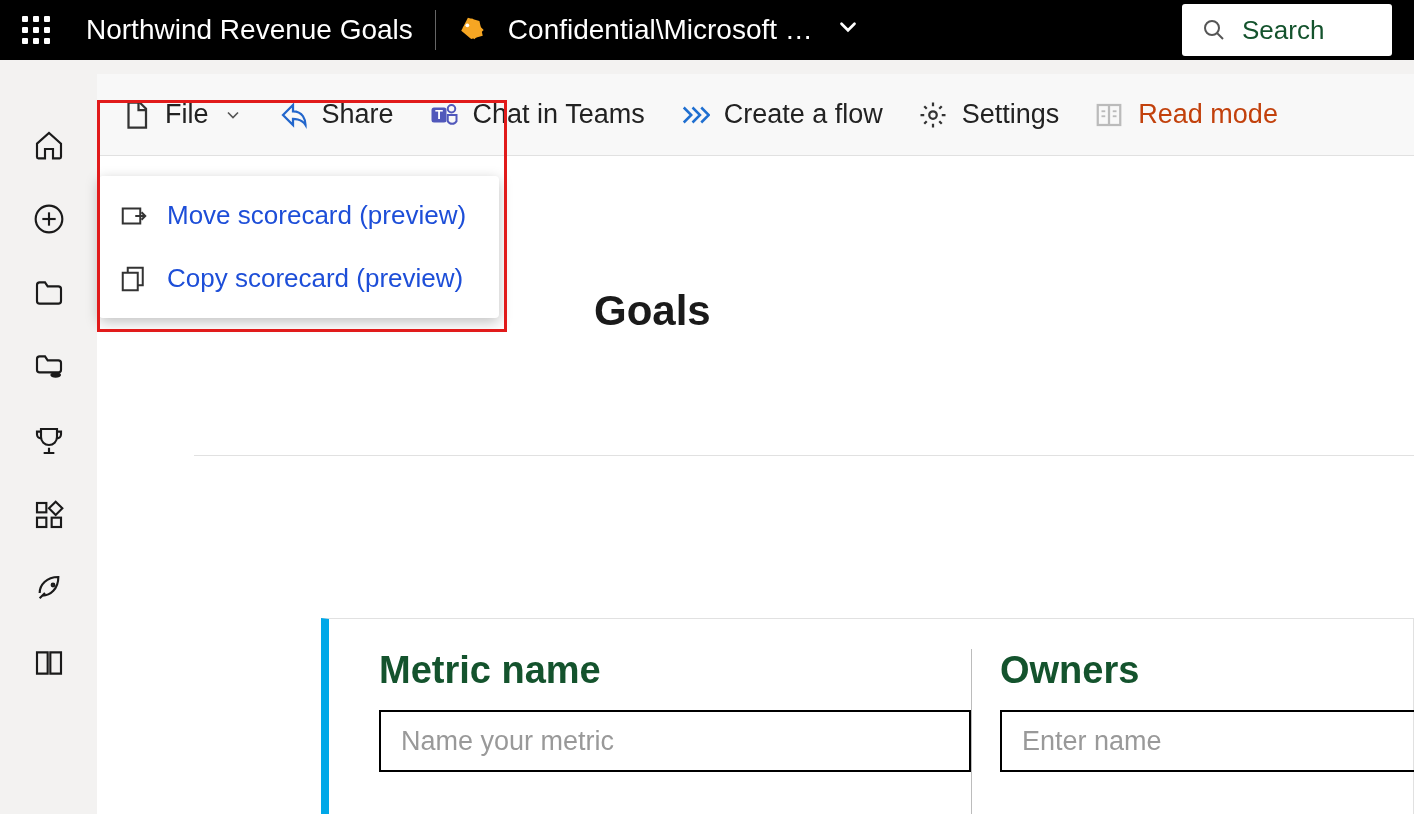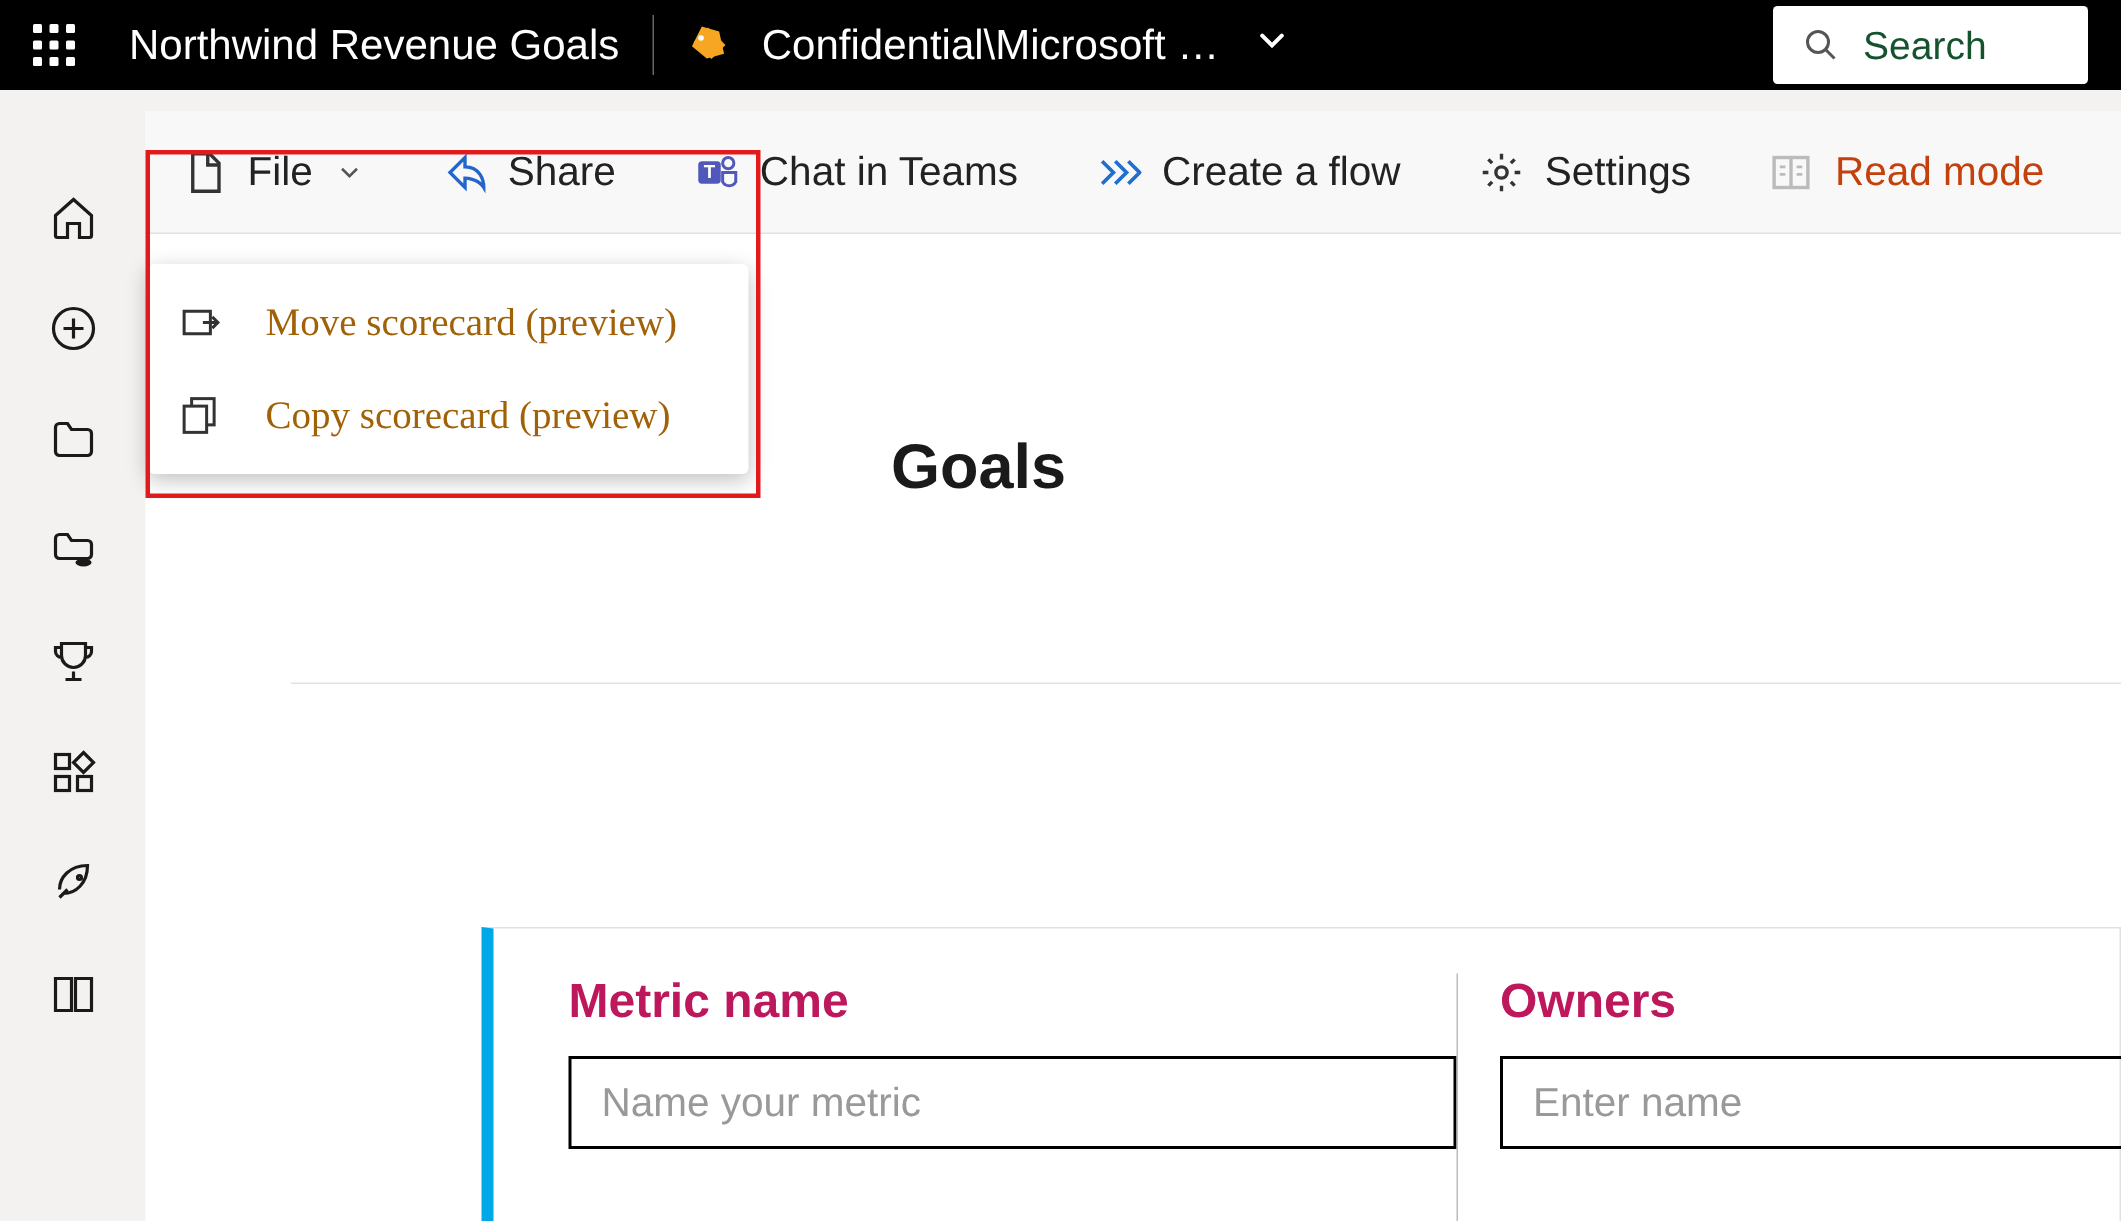--- a/index.html
+++ b/index.html
@@ -33,36 +33,36 @@
   .rail-btn { width:34px; height:34px; display:flex; align-items:center; justify-content:center; color:#1a1a1a; }
   .rail-btn svg { width:32px; height:32px; stroke:currentColor; fill:none; stroke-width:1.6; }
 
   
   .main {
     position:absolute; left:97px; top:74px; right:0; bottom:0;
     background:#fff;
   }
   .cmdbar {
     height:82px; background:#f8f8f8; border-bottom:1px solid #e1e1e1;
-    display:flex; align-items:center; gap:52px; padding:0 24px;
+    display:flex; align-items:center; gap:35px; padding:0 24px;
     font-size:27px; color:#222;
   }
   .cmd { display:flex; align-items:center; gap:14px; }
   .cmd.dim { color:#c2410c; }
   .cmd svg { width:30px; height:30px; }
   .cmd .chev { width:20px; height:20px; }
 
   
   .file-dd {
     position:absolute; left:99px; top:176px; width:400px;
     background:#fff; border-radius:4px;
     box-shadow: 0 4px 14px rgba(0,0,0,.25);
     padding: 8px 0;
   }
-  .dd-item { display:flex; align-items:center; gap:28px; padding:16px 20px; font-size:26px; color:#a16207;font-family:Liberation Serif, serif; }
+  .dd-item { display:flex; align-items:center; gap:18px; padding:16px 20px; font-size:26px; color:#1d4ed8; }
   .dd-item svg { width:30px; height:30px; flex:none; }
 
   
   .highlight-box {
     position:absolute; left:97px; top:100px;
     width:410px; height:232px;
     border:3px solid #e11b1b; pointer-events:none;
   }
 
   
@@ -78,21 +78,21 @@
 
   
   .card {
     position:absolute; left:224px; right:0; top:544px; height:198px;
     background:#fff; border:1px solid #e1e1e1; border-left:8px solid #00a8e8;
     display:flex; padding:30px 0 0 50px; gap:0;
   }
   .col { display:flex; flex-direction:column; gap:18px; }
   .col.metric { width:600px; }
   .col.owners { width:500px; border-left:1px solid #bcbcbc; padding-left:28px; }
-  .label { font-size:32px; font-weight:600; color:#be185d; }
+  .label { font-size:38px; font-weight:600; color:#14532d; }
   .field {
     height:62px; border:2px solid #000000; padding:0 20px;
     font-size:27px; color:#999; display:flex; align-items:center;
     width:100%;
   }
   .col.metric .field { width:592px; }
   .col.owners .field { width:498px; }
 </style>
 </head>
 <body>

